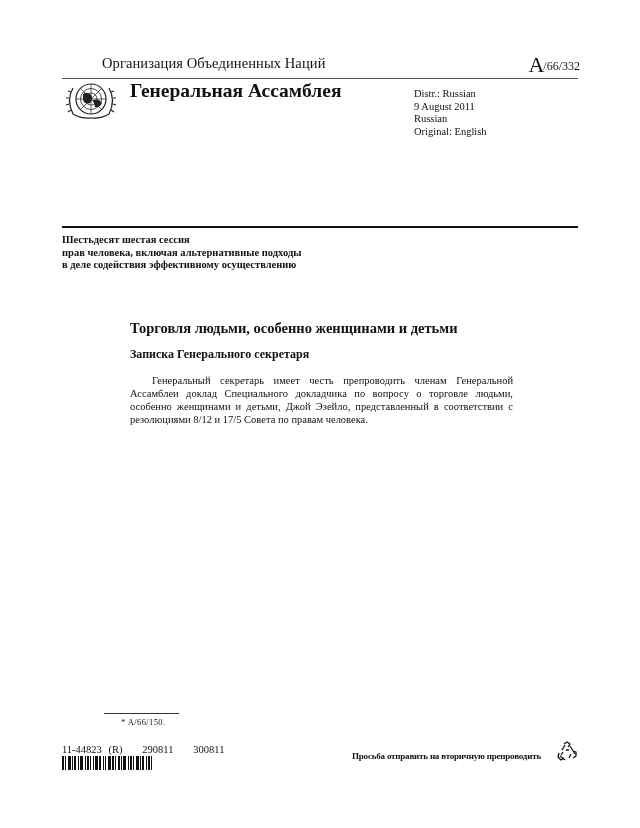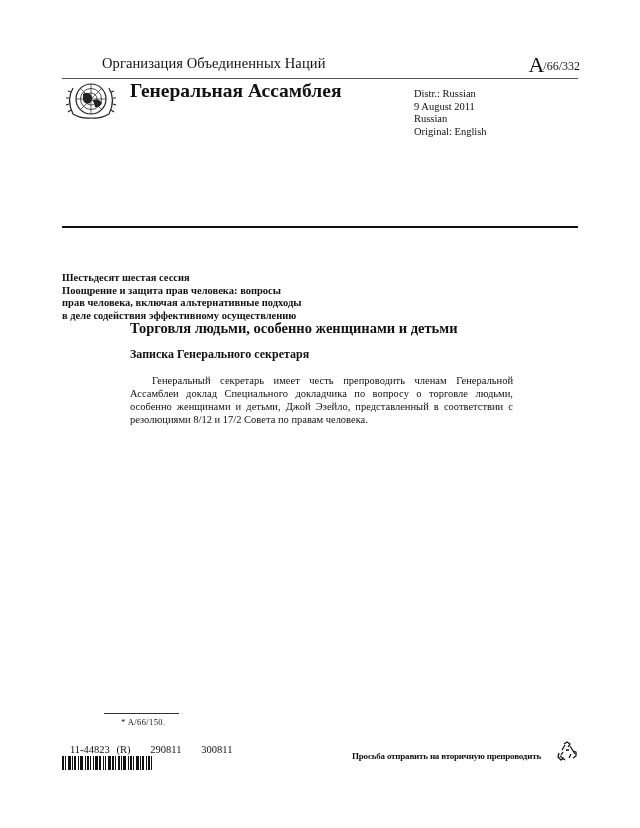--- a/index.html
+++ b/index.html
@@ -7,21 +7,21 @@
   .abs { position: absolute; }
   .org { left: 62px; top: 55px; font-size: 14.5px; letter-spacing: 0.1px; margin-left: 40px; }
   .symbol { right: 60px; top: 52px; font-size: 12px; }
   .symbol .big { font-size: 22px; vertical-align: -2px; margin-right: -1px; }
   .rule-top { left: 62px; top: 78px; width: 516px; height: 1px; background: #555; }
   .emblem { left: 63px; top: 80px; width: 56px; height: 40px; }
   .assembly { left: 130px; top: 80px; font-size: 19.5px; font-weight: bold; }
   .distr { left: 414px; top: 88px; font-size: 10.5px; line-height: 12.6px; }
   .distr div { white-space: nowrap; }
   .rule-thick { left: 62px; top: 226px; width: 516px; height: 2px; background: #111; }
-  .agenda { left: 62px; top: 234px; font-size: 10.5px; line-height: 12.6px; margin-top: 38px; }
+  .agenda { left: 62px; top: 234px; font-size: 10.5px; line-height: 12.6px; }
   .agenda .b { font-weight: bold; }
   .agenda sup { font-size: 7px; }
   .title { left: 130px; top: 320px; font-size: 14.5px; font-weight: bold; }
   .subtitle { left: 130px; top: 347px; font-size: 12px; font-weight: bold; }
   .para { left: 130px; top: 374px; width: 383px; font-size: 10.5px; line-height: 13.1px; text-align: justify; text-indent: 22px; }
   .fn-rule { left: 104px; top: 713px; width: 75px; height: 1px; background: #333; }
   .fn { left: 121px; top: 717px; font-size: 8.5px; letter-spacing: 0.4px; }
   .docnum { left: 62px; top: 744px; font-size: 10.5px; word-spacing: 4px; }
   .barcode { left: 62px; top: 756px; width: 117px; height: 14px; display: flex; gap: 0; }
   .barcode span { display: block; height: 100%; background: #111; }
@@ -57,33 +57,32 @@
   <div>Distr.: Russian</div>
   <div>9 August 2011</div>
   <div>Russian</div>
   <div>Original: English</div>
 </div>
 
 <div class="abs rule-thick"></div>
 
 <div class="abs agenda">
   <div class="b">Шестьдесят шестая сессия</div>
-  <div class="b">Поощрение и защита прав человека: вопросы</div>
   <div class="b">прав человека, включая альтернативные подходы</div>
   <div class="b">в деле содействия эффективному осуществлению</div>
 </div>
 
 <div class="abs title">Торговля людьми, особенно женщинами и детьми</div>
 <div class="abs subtitle">Записка Генерального секретаря</div>
-<div class="abs para">Генеральный секретарь имеет честь препроводить членам Генеральной Ассамблеи доклад Специального докладчика по вопросу о торговле людьми, особенно женщинами и детьми, Джой Эзейло, представленный в соответствии с резолюциями 8/12 и 17/2 Совета по правам человека.</div>
+<div class="abs para">Генеральный секретарь имеет честь препроводить членам Генеральной Ассамблеи доклад Специального докладчика по вопросу о торговле людьми, особенно женщинами и детьми, Джой Эзейло, представленный в соответствии с резолюциями 8/12 и 17/5 Совета по правам человека.</div>
 
 <div class="abs fn-rule"></div>
 <div class="abs fn">* A/66/150.</div>
 
-<div class="abs docnum" style="white-space: pre; margin-left: 8px;">11-44823 (R)   290811   300811</div>
+<div class="abs docnum" style="white-space: pre;">11-44823 (R)   290811   300811</div>
 <div class="abs barcode">
   <span style="width:2px;margin-right:1px"></span>
     <span style="width:1px;margin-right:2px"></span>
     <span style="width:3px;margin-right:1px"></span>
     <span style="width:1px;margin-right:1px"></span>
     <span style="width:2px;margin-right:2px"></span>
     <span style="width:1px;margin-right:1px"></span>
     <span style="width:3px;margin-right:2px"></span>
     <span style="width:1px;margin-right:1px"></span>
     <span style="width:2px;margin-right:1px"></span>

